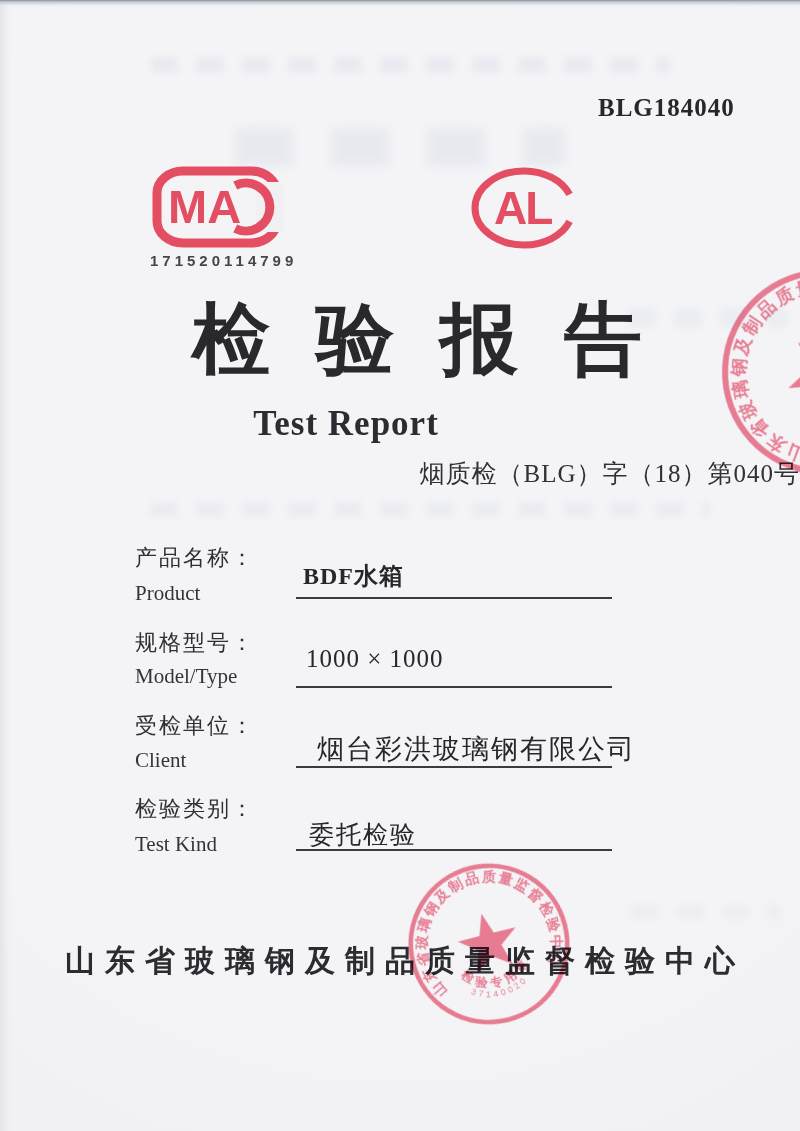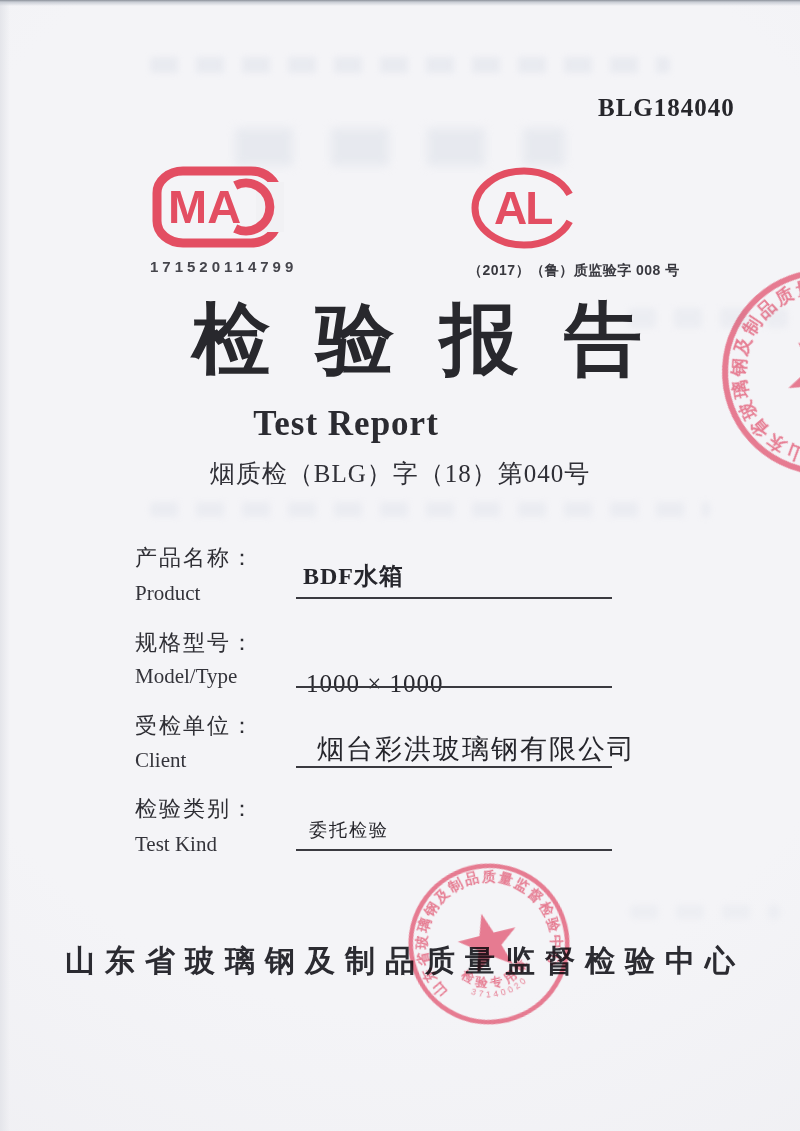--- a/index.html
+++ b/index.html
@@ -22,44 +22,44 @@
     position:absolute;border-radius:4px;filter:blur(3px);opacity:.55;
     background:repeating-linear-gradient(90deg,#e0e3eb 0 28px,rgba(224,227,235,0) 28px 46px);
   }
   .smudge.big{filter:blur(5px);background:repeating-linear-gradient(90deg,#dde1e9 0 58px,rgba(221,225,233,0) 58px 96px);}
   .report-number{
     top:94px;left:598px;font-size:25px;font-weight:bold;letter-spacing:1px;color:#26262b;
   }
   
   .cma-block{top:166px;left:150px;width:135px;text-align:center;}
   .cal-block{top:164px;left:468px;width:240px;text-align:left;}
-  .mark-caption{margin-top:6px;font-family:"Liberation Sans","DejaVu Sans",sans-serif;color:#45454c;}
+  .mark-caption{font-family:"Liberation Sans","DejaVu Sans",sans-serif;color:#45454c;}
   .cma-num{font-size:15px;font-weight:bold;letter-spacing:4px;}
   .cal-cap{font-size:14px;font-weight:bold;letter-spacing:.5px;color:#38383f;}
   .title-cn{
     top:288px;left:0;width:688px;text-align:right;
     font-size:78px;font-weight:900;letter-spacing:46px;padding-left:23px;box-sizing:border-box;
     color:#28282d;font-family:"Liberation Sans","DejaVu Sans",sans-serif;
   }
   .title-en{
     top:404px;left:0;width:692px;text-align:center;
     font-size:35px;font-weight:bold;color:#2b2b31;letter-spacing:1px;
   }
   .doc-no{
-    top:457px;left:0;width:800px;text-align:center;
+    top:457px;left:0;width:800px;text-align:right;
     font-size:25px;color:#303037;letter-spacing:1px;
   }
   
   .label-cn{left:135px;font-size:22px;font-weight:400;color:#2e2e34;letter-spacing:2px;}
   .label-en{left:135px;font-size:21px;color:#33333a;}
   .value{color:#26262c;white-space:nowrap;}
   .v1{top:560px;left:303px;font-size:24px;font-weight:bold;letter-spacing:1px;}
-  .v2{top:645px;left:306px;font-size:25px;letter-spacing:1px;margin-top:25px;}
+  .v2{top:645px;left:306px;font-size:25px;letter-spacing:1px;}
   .v3{top:731px;left:317px;font-size:27px;letter-spacing:2px;}
-  .v4{top:818px;left:309px;font-size:18px;letter-spacing:2px;}
+  .v4{top:818px;left:309px;font-size:25px;letter-spacing:2px;}
   .underline{left:296px;width:316px;height:2px;background:#3a3a40;}
   
   .org-cn{
     top:941px;left:0;width:800px;text-align:center;
     font-size:30px;font-weight:bold;letter-spacing:10px;padding-left:10px;box-sizing:border-box;
     color:#2b2b31;
   }
   .org-en{
     top:981px;left:0;width:800px;text-align:center;
     font-size:20px;font-weight:bold;color:#2b2b31;
@@ -90,21 +90,20 @@
       <text x="16" y="57" font-family="Liberation Sans, DejaVu Sans, sans-serif" font-size="47" font-weight="bold" fill="#e34e62">MA</text>
     </svg>
     <div class="mark-caption cma-num">171520114799</div>
   </div>
 
   <div class="abs cal-block">
     <svg width="112" height="88" viewBox="0 0 112 88" style="display:inline-block">
       <ellipse cx="56" cy="44" rx="49" ry="37" fill="none" stroke="#e34e62" stroke-width="7" stroke-dasharray="243 28" stroke-dashoffset="257"></ellipse>
       <text x="26" y="60" font-family="Liberation Sans, DejaVu Sans, sans-serif" font-size="46" font-weight="bold" letter-spacing="-2" fill="#e34e62">AL</text>
     </svg>
-    <div class="mark-caption cal-cap">（2017）（鲁）质监验字 008 号</div>
   </div>
 
   <div class="abs title-cn">检验报告</div>
   <div class="abs title-en">Test Report</div>
   <div class="abs doc-no">烟质检（BLG）字（18）第040号</div>
 
   <div>
     <div class="abs label-cn" style="top:543px;">产品名称：</div>
     <div class="abs label-en" style="top:581px;">Product</div>
     <div class="abs value v1">BDF水箱</div>

